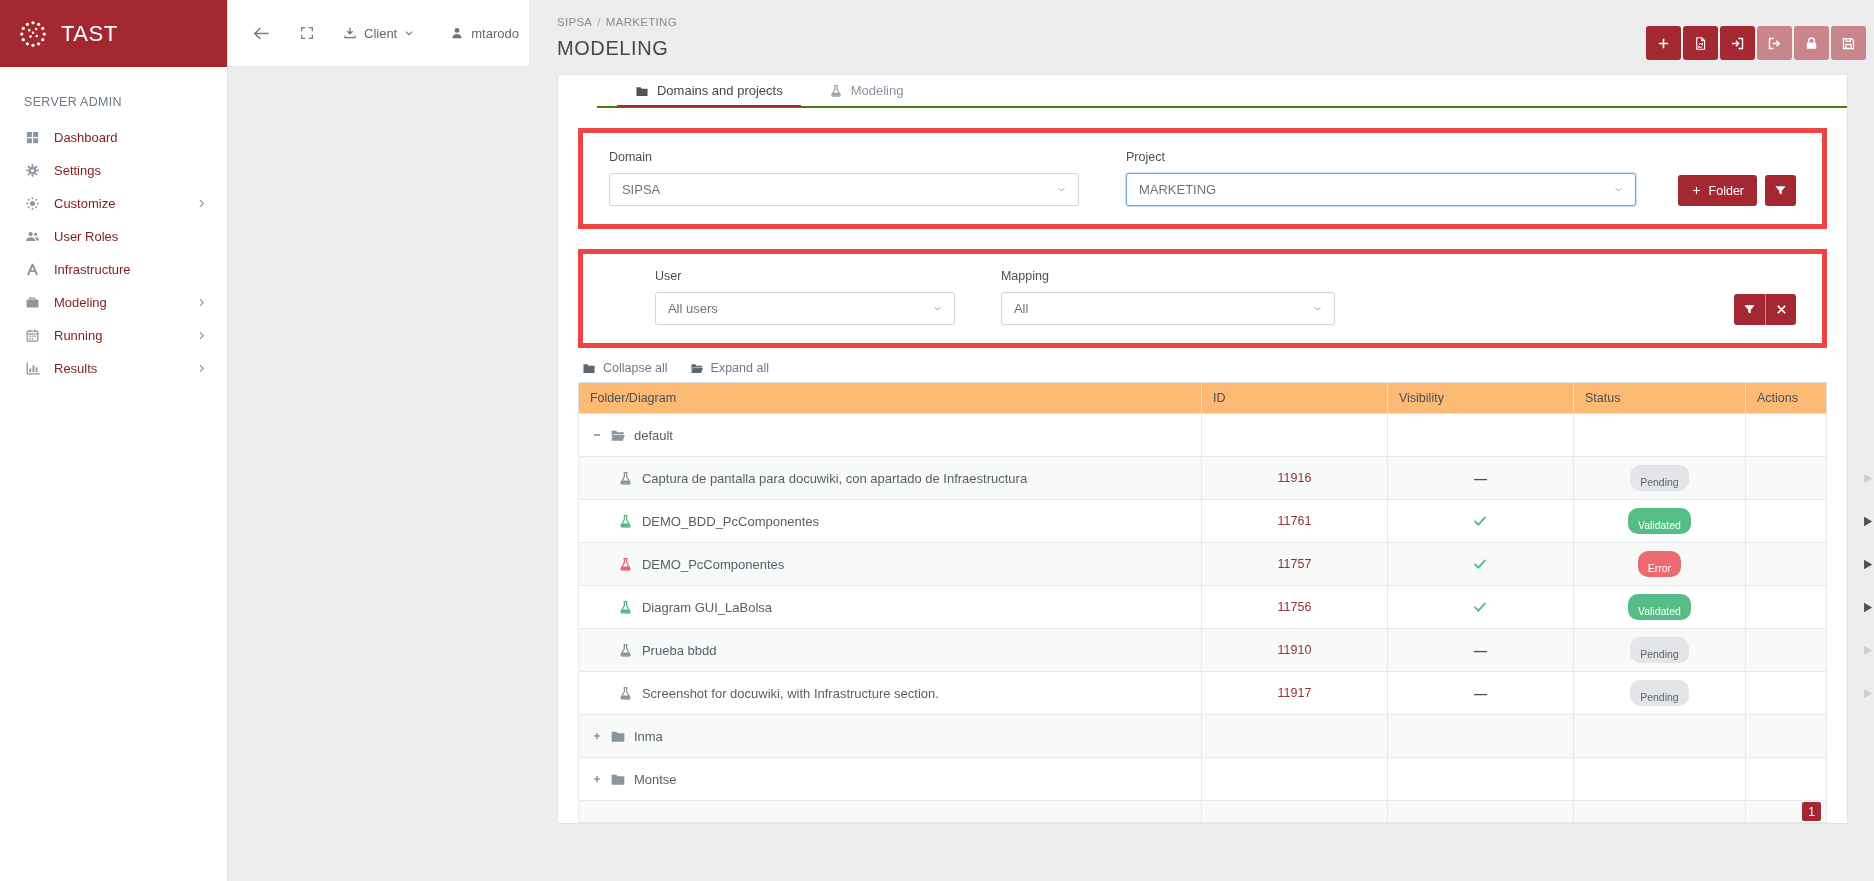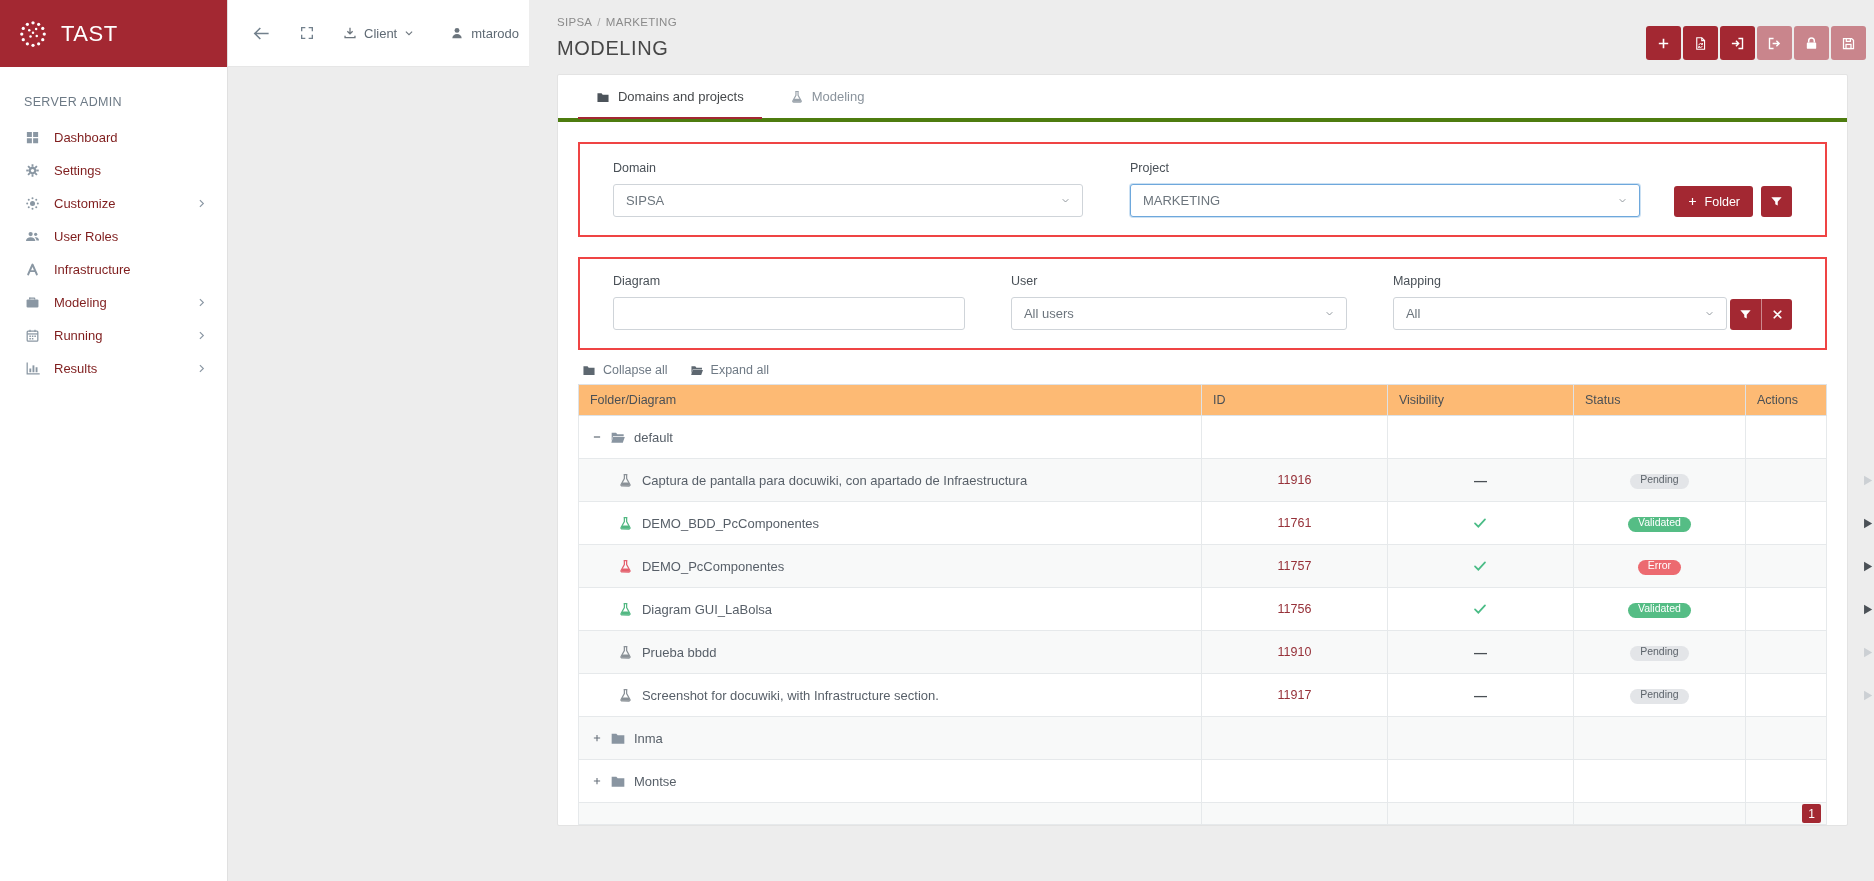--- a/index.html
+++ b/index.html
@@ -34,38 +34,38 @@
   .page-head { display:flex; justify-content:space-between; align-items:flex-start; margin:4px 0 14px; }
   .breadcrumb { font-size:11.5px; color:#8b8b8b; letter-spacing:.3px; }
   .breadcrumb .sep { margin:0 5px; color:#aaa; }
   .page-title { font-size:20px; font-weight:500; color:#474747; letter-spacing:.6px; margin-top:9px; }
   .toolbar { display:flex; gap:2px; margin-top:10px; }
   .tb-btn { width:35px; height:34px; border:none; border-radius:3px; background:var(--brand); color:#fff; display:flex; align-items:center; justify-content:center; cursor:pointer; }
   .tb-btn.disabled { background:#c9858c; }
 
   
   .card { background:#fff; border:1px solid #e3e3e3; border-radius:2px; margin-right:18px; }
-  .tabs { display:flex; gap:10px; padding:0 20px; height:47px; border-bottom:4px solid #4d7c0f; }
+  .tabs { display:flex; gap:10px; padding:0 20px; height:33px; border-bottom:2px solid #4d7c0f;margin-left:39px; }
   .tab { display:flex; align-items:center; gap:8px; padding:0 18px; color:#8a939c; position:relative; cursor:pointer; }
   .tab .ic { width:14px; height:14px; color:#9aa3ab; }
   .tab.active { color:#45484b; }
   .tab.active .ic { color:#4c535a; }
   .tab.active::after { content:''; position:absolute; left:0; right:0; bottom:-1px; height:2px; background:var(--brand); }
 
-  .panel { border:2px solid #ef4444; margin:20px 20px 0; padding:15px 33px 18px; display:flex; align-items:flex-end; }
+  .panel { border:5px solid #ef4444; margin:20px 20px 0; padding:15px 26px 18px; display:flex; align-items:flex-end; }
   .fgroup { display:flex; flex-direction:column; gap:9px; }
   .fgroup label { font-size:12.5px; color:#495057; }
   .select, .text-input { height:33px; border:1px solid #cfd4d9; border-radius:3px; background:#fff; display:flex; align-items:center; justify-content:space-between; padding:0 12px; color:#6c757d; font-size:13px; cursor:pointer; }
   .text-input { width:352px; font-family:inherit; }
   .select .ic-dd { width:9px; height:9px; color:#8b9298; }
   .select.focused { border-color:#6ea8dc; box-shadow:0 0 0 1px rgba(110,168,220,.35); }
   .g-domain { width:470px; }
   .g-project { width:510px; margin-left:47px; }
   .g-user { margin-left:46px; }
-  .g-user .select { width:336px; }
+  .g-user .select { width:300px; }
   .g-mapping { margin-left:46px; }
   .g-mapping .select { width:334px; }
   .panel-btns { margin-left:auto; display:flex; gap:8px;margin-top:27px; }
   .btn-red { height:31px; border:none; border-radius:3px; background:var(--brand); color:#fff; font-size:12.5px; font-family:inherit; display:flex; align-items:center; gap:7px; padding:0 13px; cursor:pointer; }
   .btn-red .ic { width:11px; height:11px; }
   .btn-sq { width:31px; padding:0; justify-content:center; }
   .btn-sq .ic { width:13px; height:13px; }
   .btn-pair { margin-left:auto; display:flex; }
   .btn-pair .btn-red { border-radius:0; }
   .btn-pair .btn-red:first-child { border-radius:3px 0 0 3px; }
@@ -88,21 +88,21 @@
   .diag-cell { display:flex; align-items:center; gap:9px; padding-left:29px; }
   .ic-flask { width:15px; height:15px; }
   .flask-pending { color:#8a9197; }
   .flask-validated { color:#52b882; }
   .flask-error { color:#e4606d; }
   .td-id { text-align:center; color:var(--id-link); font-size:12.5px; }
   .td-vis { text-align:center; }
   .td-vis .dash { color:#4a5055; font-weight:bold; }
   .ic-check { width:16px; height:16px; color:#4abc86; }
   .td-status { text-align:center; }
-  .pill { display:inline-block; padding:0 10px 4px; border-radius:10px; font-size:10.5px; line-height:1; }
+  .pill { display:inline-block; padding:12px 10px 4px; border-radius:10px; font-size:10.5px; line-height:1; }
   .pill-pending { background:var(--pending-bg); color:#5d646b; }
   .pill-validated { background:var(--validated); color:#fff; }
   .pill-error { background:var(--error); color:#fff; }
   .acts { display:flex; align-items:center; gap:21px; padding-left:104px; }
   .acts-folder { padding-left:160px; gap:16px; }
   .act { color:#6b7278; cursor:pointer; display:flex; }
   .act-play { color:#4b5157; }
   .act-trash { color:#8e959b; }
   .act-disabled { color:#ccd0d4; }
   .foot-row td { height:22px; }
@@ -485,24 +485,20 @@
             </button>
             <button class="btn-red btn-sq">
               <svg class="ic">
                   <use href="#i-filter"></use>
                 </svg>
             </button>
           </div>
         </div>
 
         <div class="panel">
-          <div class="fgroup">
-            <label>Diagram</label>
-            <input class="text-input" value="" style="">
-          </div>
           <div class="fgroup g-user">
             <label>User</label>
             <div class="select">
               <span>All users</span>
               <svg class="ic ic-dd">
                   <use href="#i-chev-down"></use>
                 </svg>
             </div>
           </div>
           <div class="fgroup g-mapping">

